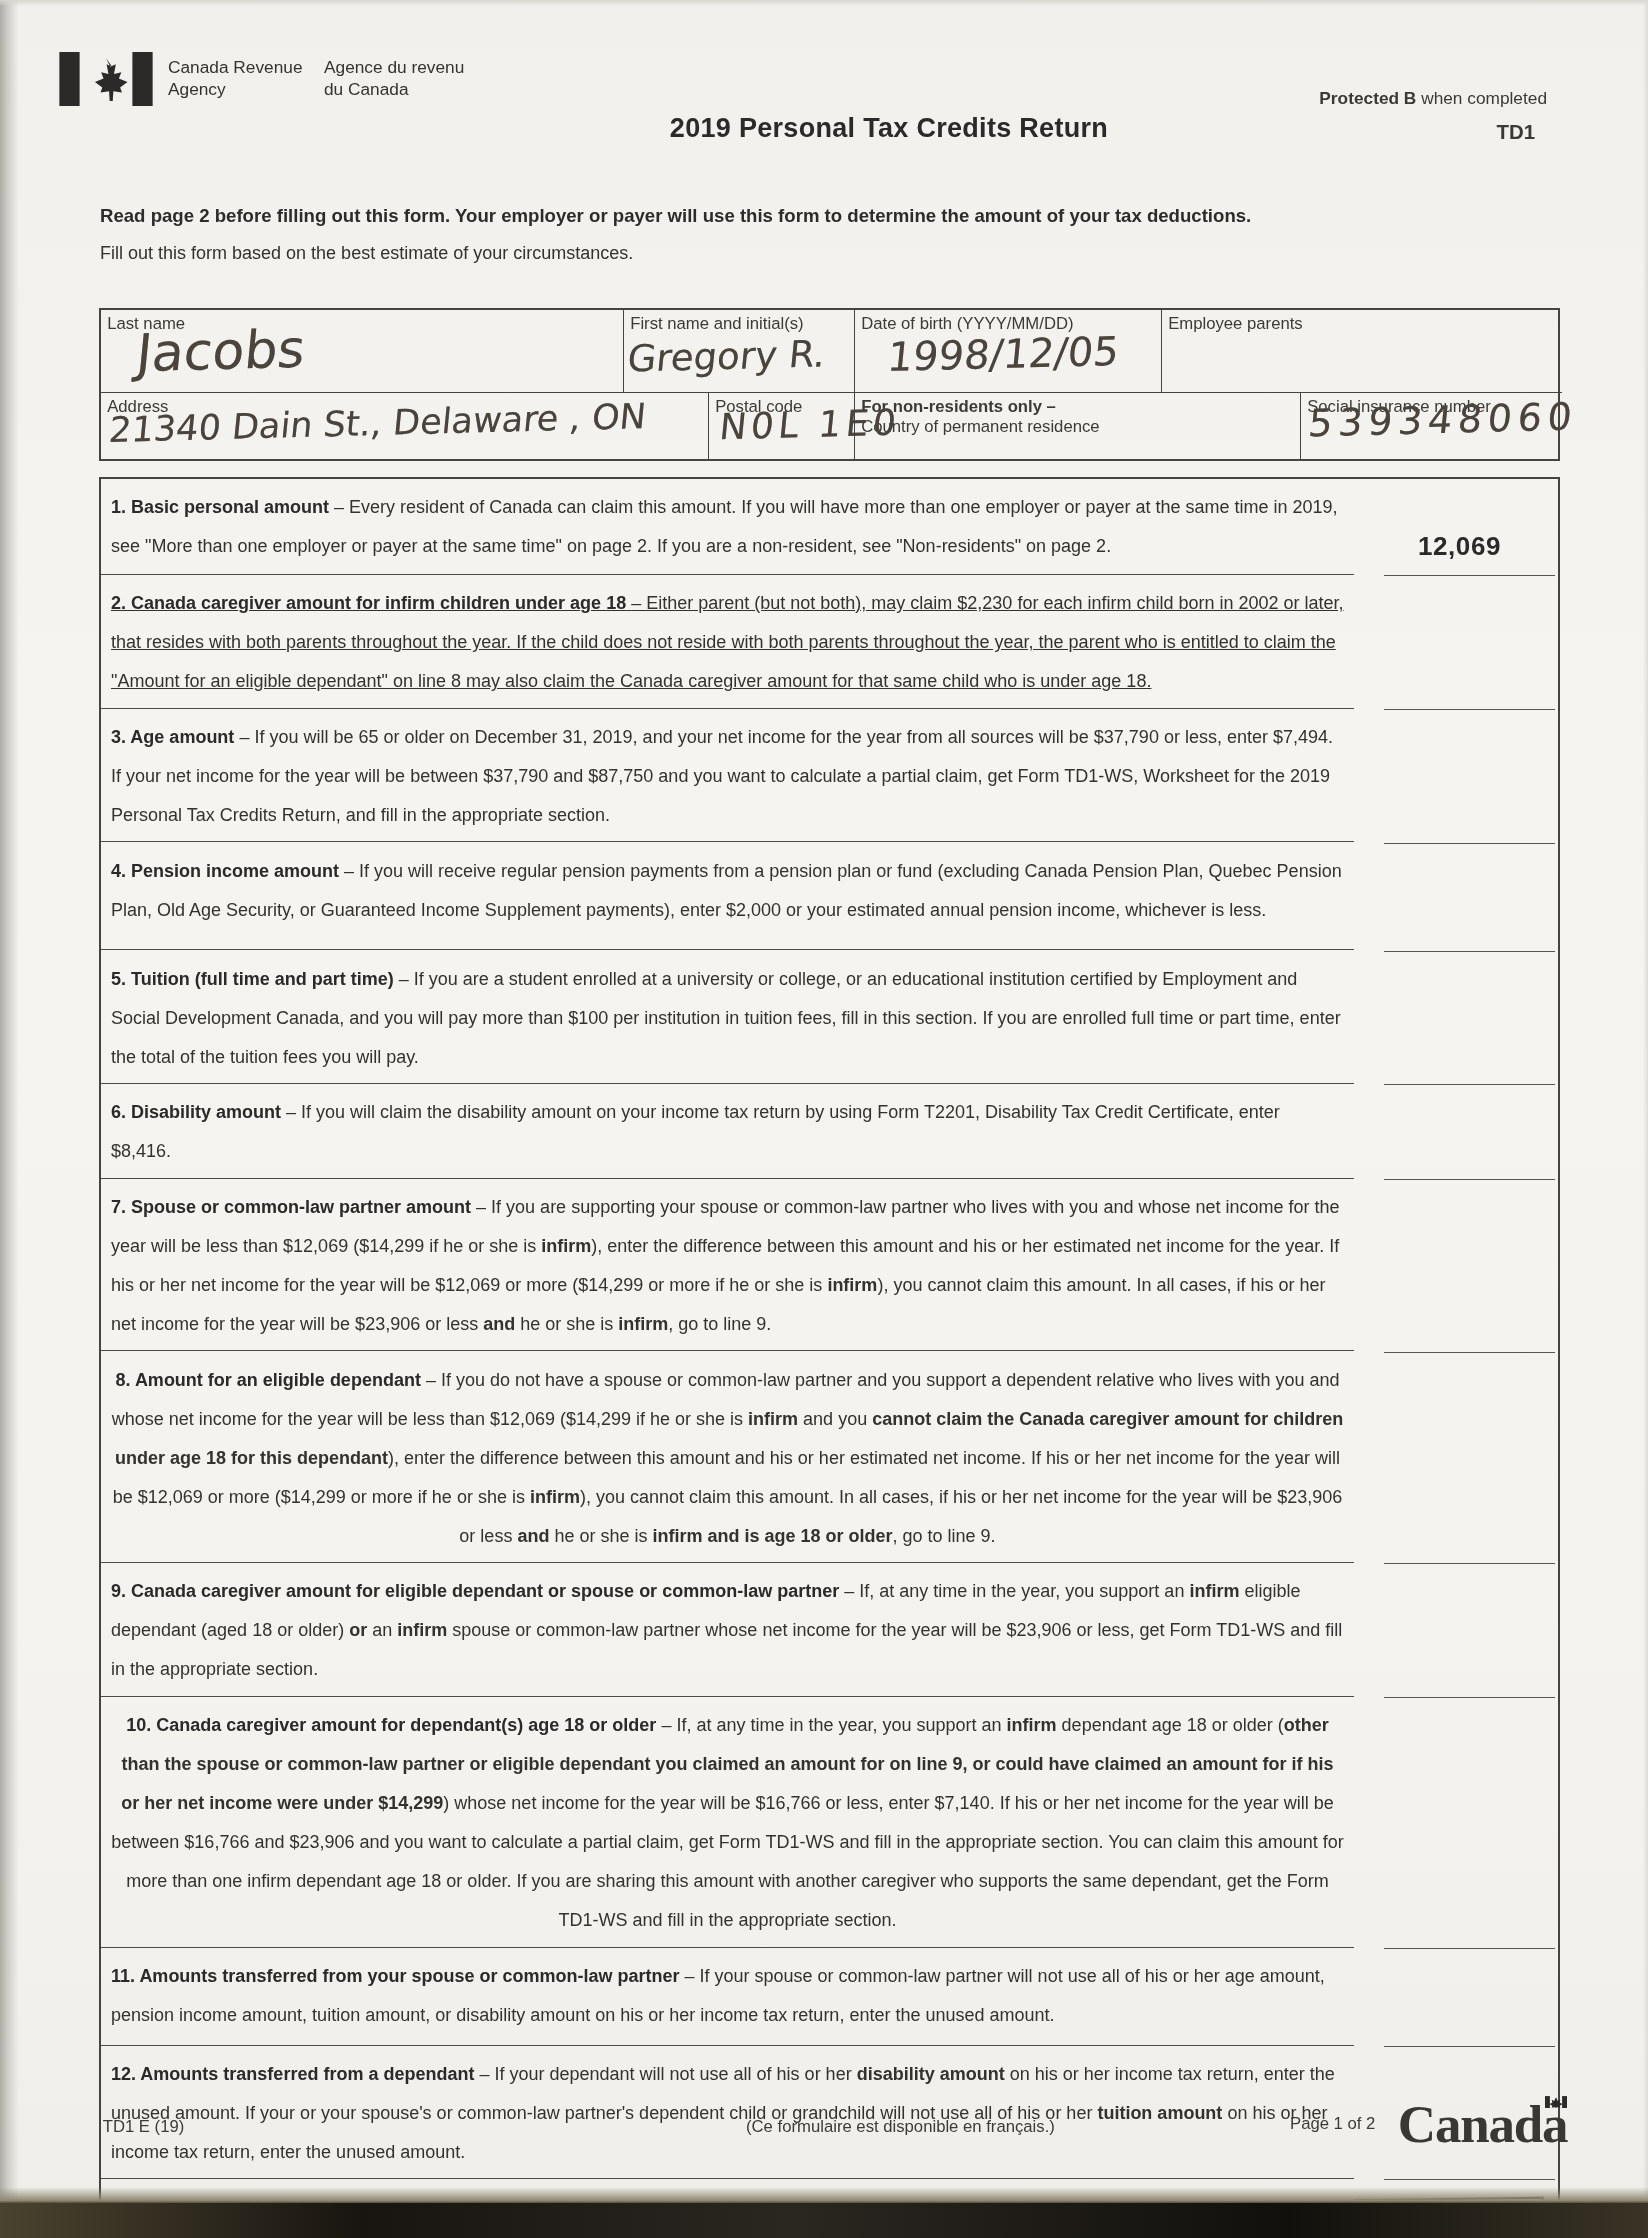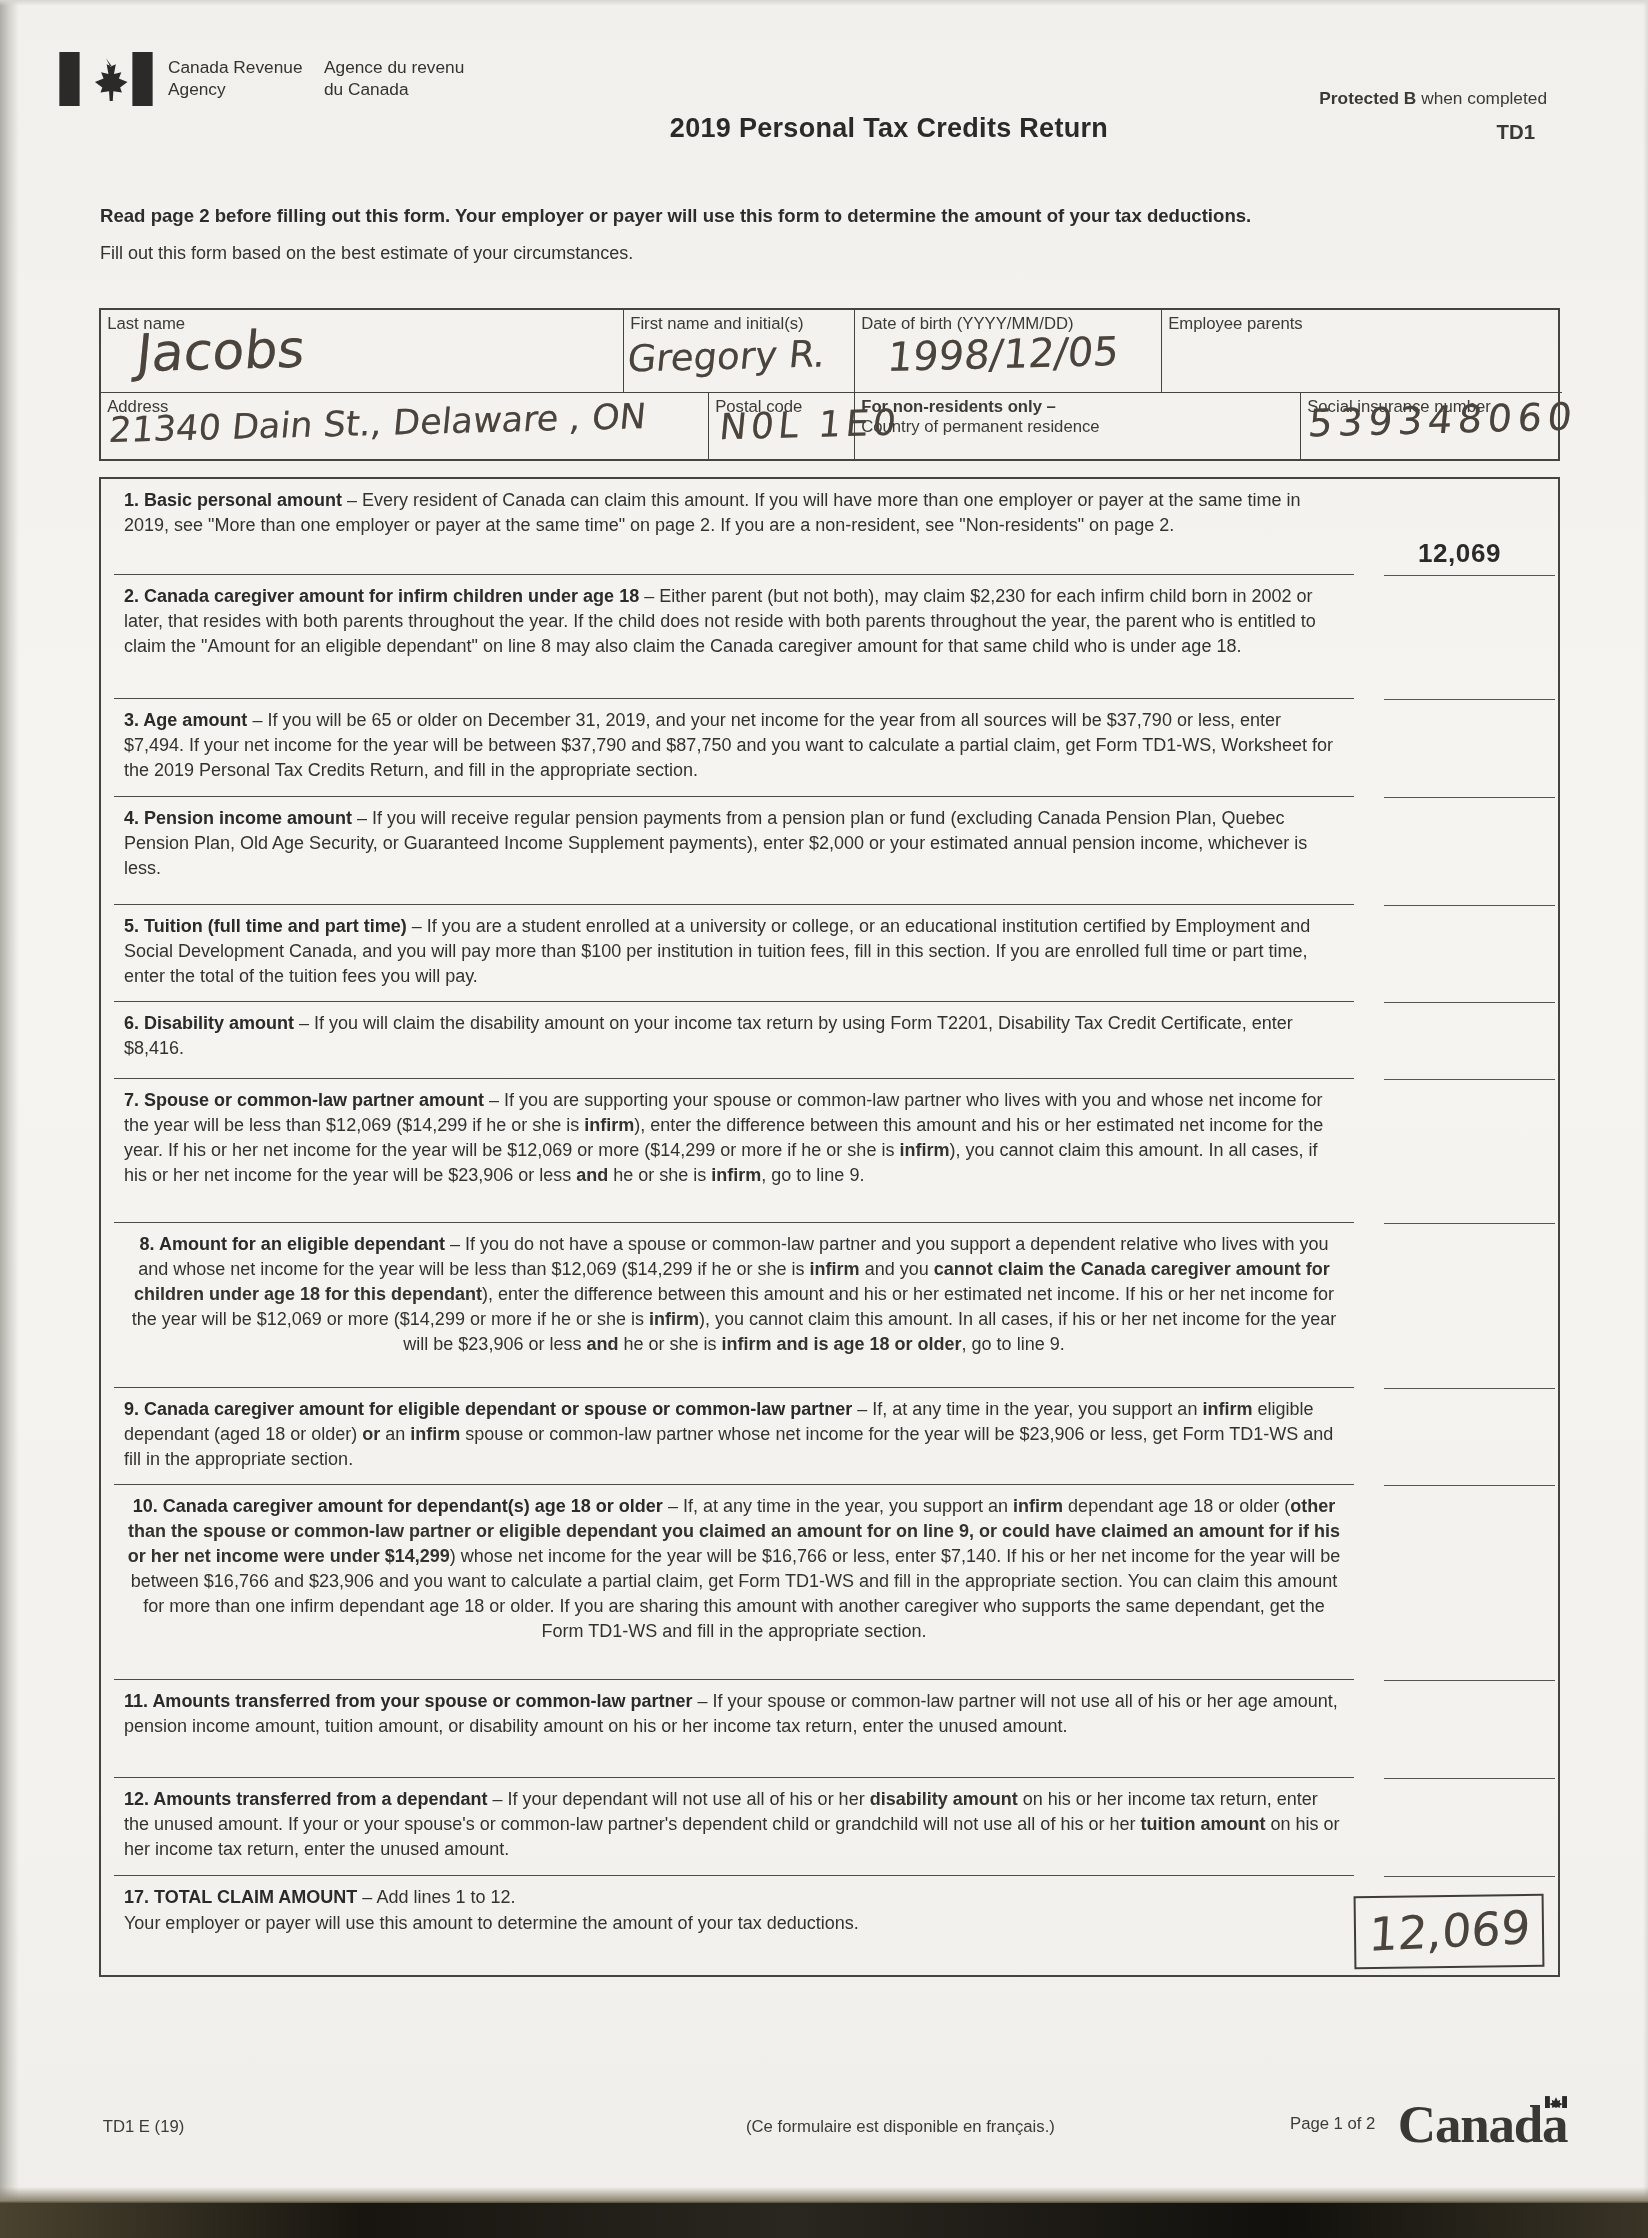--- a/index.html
+++ b/index.html
@@ -21,25 +21,25 @@
   
   .idbox{position:absolute;top:308px;left:99px;width:1461px;height:153px;border:2.2px solid #46443f;box-sizing:border-box;}
   .cell{position:absolute;box-sizing:border-box;padding:4.3px 6.2px;font-size:16.7px;color:#3b3a36;}
   .cell.bl{border-left:1.5px solid #46443f;}
   .cell.bt{border-top:1.5px solid #46443f;}
   .cell .b{font-weight:bold;}
   .hw{position:absolute;font-family:"DejaVu Sans",sans-serif;color:#4b443d;transform:skewX(-7deg) rotate(-1.5deg);white-space:nowrap;text-shadow:0 0 0.6px rgba(75,68,61,.45);}
 
   
   .sections{position:absolute;top:477px;left:99px;width:1461px;border:2.2px solid #46443f;box-sizing:border-box;background:transparent;}
-  .section{position:relative;box-sizing:border-box;padding:9.3px 214px 7.4px 10px;font-size:18px;line-height:25px;color:#33322f;margin-left:13px;}
+  .section{position:relative;box-sizing:border-box;padding:9.3px 214px 7.4px 10px;font-size:18px;line-height:39px;color:#33322f;}
   .section::after{content:"";position:absolute;left:0;bottom:0;width:calc(100% - 204px);border-bottom:1.9px solid #4d4b47;}
   .section.no-rule::after{display:none;}
   .section:nth-child(1){min-height:96px;}
-  .section:nth-child(2){min-height:124px;}
+  .section:nth-child(2){min-height:124px;text-decoration:underline;}
   .section:nth-child(3){min-height:98px;}
   .section:nth-child(4){min-height:108px;}
   .section:nth-child(5){min-height:97px;}
   .section:nth-child(6){min-height:77px;}
   .section:nth-child(7){min-height:144px;}
   .section:nth-child(8){min-height:165px;text-align:center;}
   .section:nth-child(9){min-height:97px;}
   .section:nth-child(10){min-height:195px;text-align:center;}
   .section:nth-child(11){min-height:98px;}
   .section:nth-child(12){min-height:98px;}

